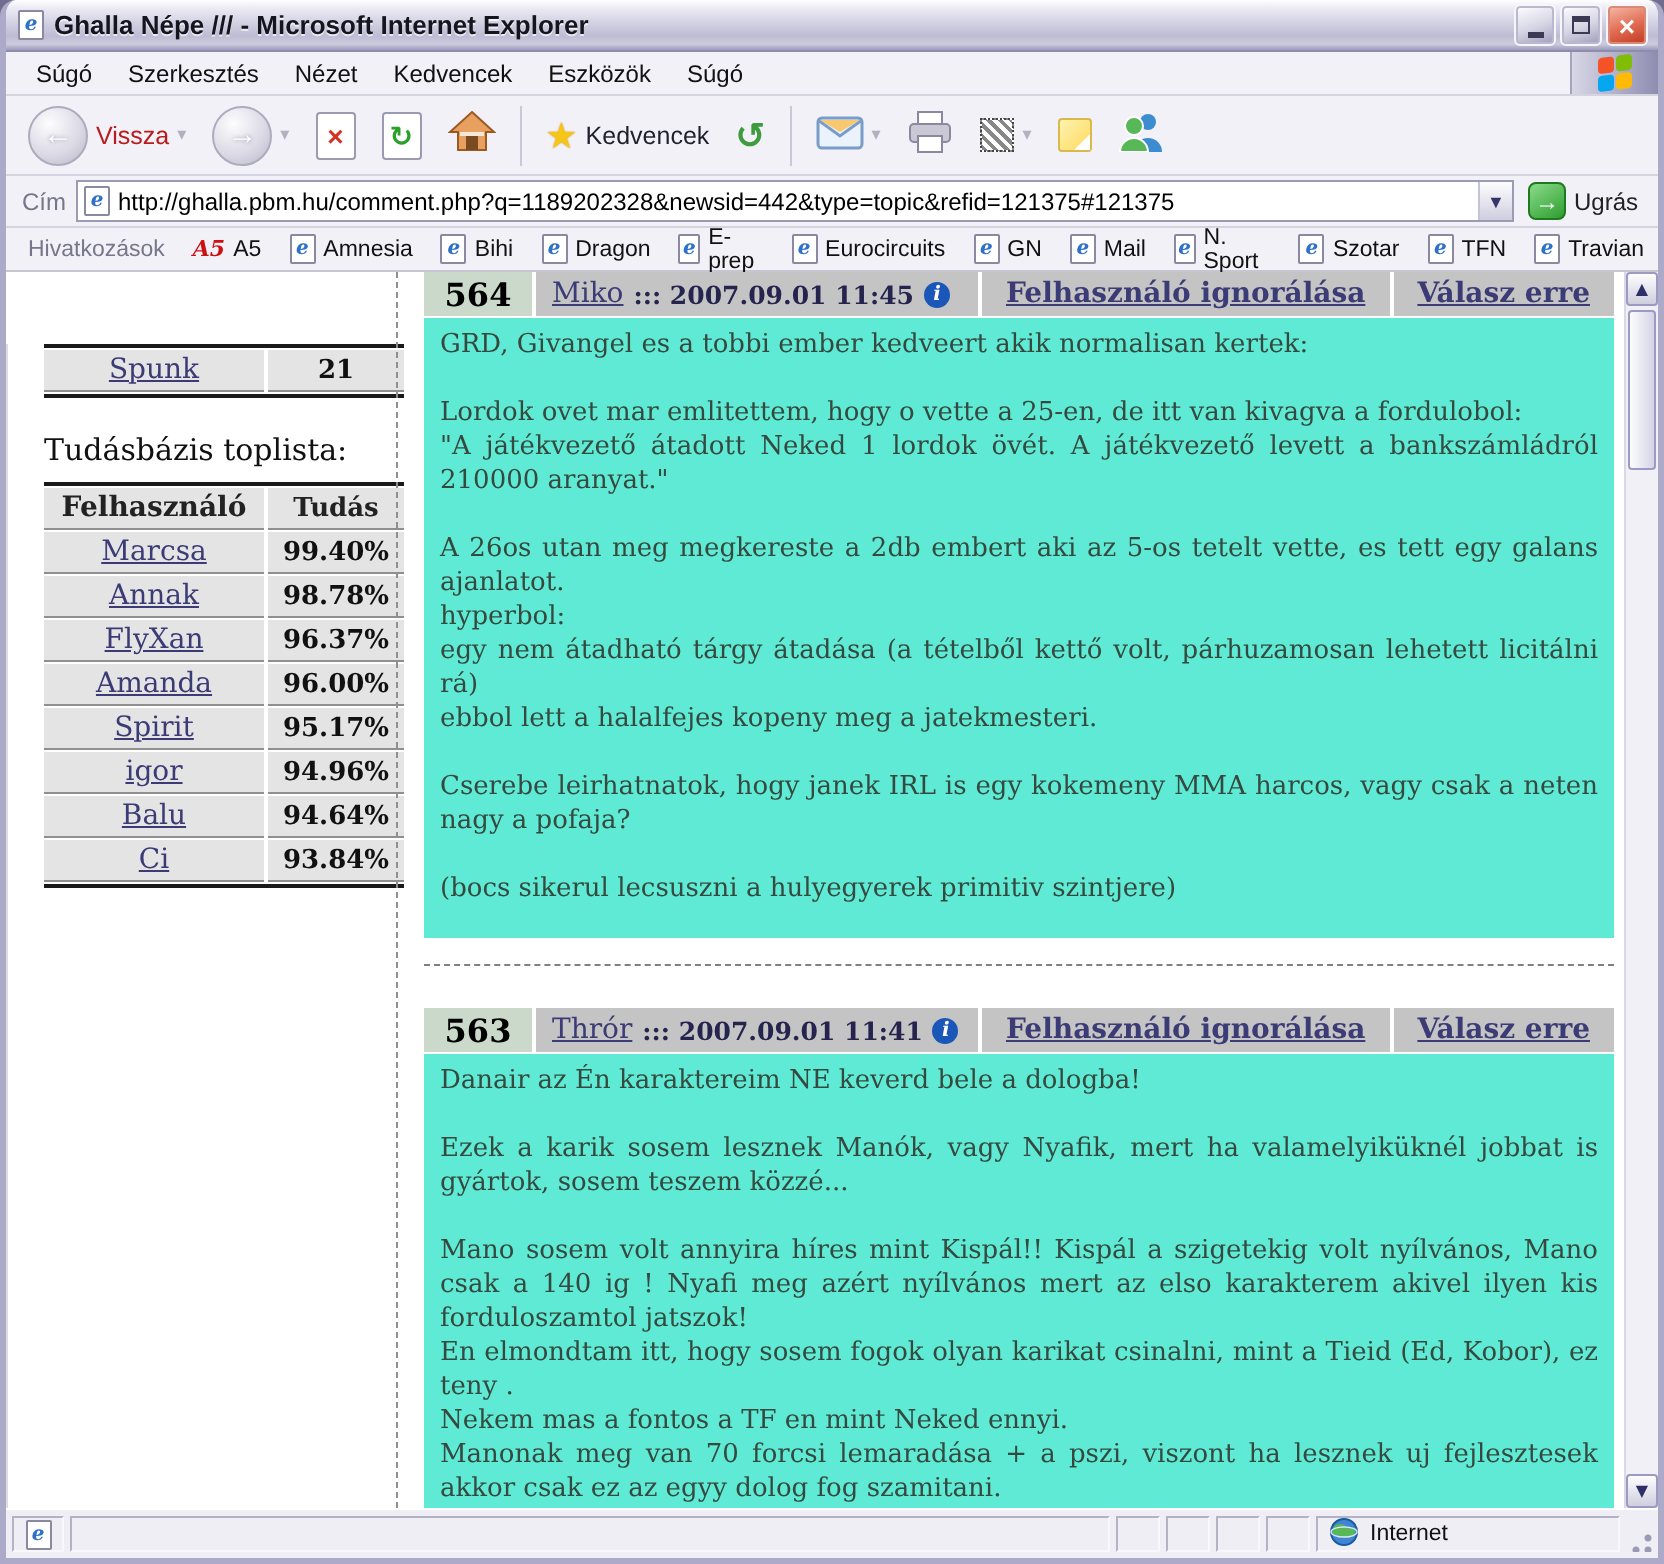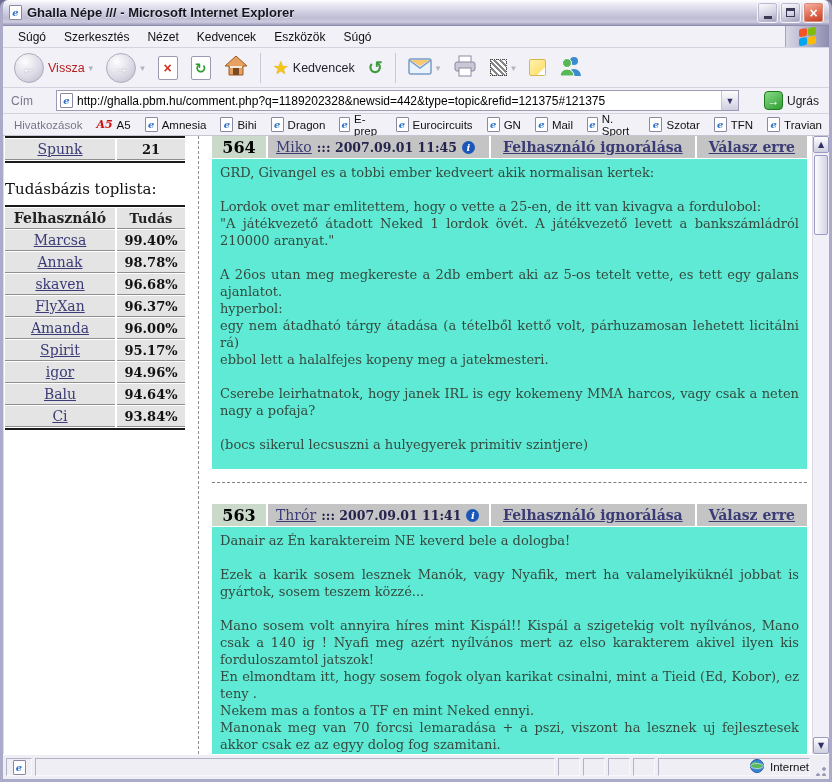--- a/index.html
+++ b/index.html
@@ -58,21 +58,21 @@
   .hist-glyph { font-size:18px; font-weight:bold; color:#3E9B3E; line-height:1; }
   .star-glyph { font-size:18px; color:#F5C518; text-shadow:0 0 1px #C98F00; line-height:1; }
   .edit-box { width:17px; height:17px; border:1px dotted #444;
     background:repeating-linear-gradient(45deg,#888 0 2px,#fff 2px 4px); }
   .note-box { width:17px; height:17px; background:linear-gradient(135deg,#FFF3B0,#FFD95E);
     border:1px solid #D8B94A; border-radius:2px; position:relative; }
   .note-box::after { content:""; position:absolute; right:0; bottom:0; border:4px solid;
     border-color:transparent #fff #fff transparent; }
 
   
-  .addressbar { height:26px; flex:0 0 26px; display:flex; align-items:center; gap:20px; padding:0 5px; }
+  .addressbar { height:26px; flex:0 0 26px; display:flex; align-items:center; gap:2px; padding:0 5px; }
   .addr-label { font-size:12px; color:#77768A; padding:0 3px; }
   .addr-field { flex:1; height:21px; background:#fff; border:1px solid #9C9BB5;
     display:flex; align-items:center; padding-left:3px; gap:4px; }
   .addr-field input { flex:1; border:none; outline:none; font-size:12px; color:#000;
     font-family:"Liberation Sans","DejaVu Sans",sans-serif; background:transparent; }
   .addr-drop { width:17px; height:19px; display:flex; align-items:center; justify-content:center;
     background:linear-gradient(180deg,#FDFDFE,#CFCEDF); border-left:1px solid #C5C4D6;
     font-size:9px; color:#35356B; }
   .go-btn { display:flex; align-items:center; gap:4px; padding:0 5px; }
   .go-icon { width:19px; height:19px; border-radius:4px; border:1px solid #1E7A1E;
@@ -86,21 +86,21 @@
   .links-label { color:#77768A; padding:0 7px; }
   .linkitem { display:flex; align-items:center; gap:4px; padding:0 7px; height:20px; color:#111; }
   .ie-page-icon { width:13px; height:15px; background:#fff; border:1px solid #8A89A0; border-radius:1px;
     display:flex; align-items:center; justify-content:center;
     font:italic bold 10px "DejaVu Serif",serif; color:#2E71C8; }
   .a5-icon { color:#CC1111; font:italic bold 11px "DejaVu Serif",serif; }
 
   
   .content { flex:1; display:flex; background:#fff; overflow:hidden;
     font-family:"DejaVu Serif","Liberation Serif",serif; }
-  .sidebar { width:190px; flex:0 0 190px; padding:0 0 0 1px; border-left:1px solid #DDD; }
+  .sidebar { width:190px; flex:0 0 190px; padding:0 0 0 18px; border-left:1px solid #DDD;margin-top:36px; }
   .vdash { width:1px; border-left:1px dashed #8F8F8F; margin:0 4px 0 5px; }
   .main { flex:1; padding:0 5px 0 9px; overflow:hidden; }
 
   
   .stable { border-top:2px solid #1A1A1A; border-bottom:2px solid #1A1A1A;
     display:flex; flex-direction:column; row-gap:1px; padding:1px 0; width:180px; }
   .srow { display:flex; column-gap:2px; }
   .scell { background:#E4E4E4; border-bottom:1px solid #8F8F8F; height:21px;
     display:flex; align-items:center; justify-content:center; font-size:14px; }
   .scell.name { width:110px; }
@@ -137,21 +137,21 @@
     background:linear-gradient(90deg,#FDFDFE,#D4D3E6); border:1px solid #9B9AC2; border-radius:2px; }
 
   
   .statusbar { height:25px; flex:0 0 25px; background:#EFEEF5; border-top:1px solid #FFF;
     display:flex; align-items:stretch; gap:3px; padding:3px 2px 3px 3px; }
   .panel { border:1px solid; border-color:#B4B3C6 #F8F8FC #F8F8FC #B4B3C6; }
   .p-doc { width:26px; display:flex; align-items:center; justify-content:center; }
   .p-main { flex:1; }
   .p-small { width:22px; }
   .p-zone { width:152px; display:flex; align-items:center; gap:6px; padding-left:6px;
-    font-size:11.5px; color:#111;justify-content:flex-end; }
+    font-size:11.5px; color:#111; }
   .grip { width:14px; border:none; background:
     radial-gradient(circle at 11px 17px,#9B9AB5 1.5px,transparent 2px),
     radial-gradient(circle at 11px 11px,#9B9AB5 1.5px,transparent 2px),
     radial-gradient(circle at 5px 17px,#9B9AB5 1.5px,transparent 2px); }
 </style>
 </head>
 <body>
 
 <div class="window">
 
@@ -351,26 +351,20 @@
           <div class="scell val">99.40%</div>
         </div>
         <div class="srow">
           <div class="scell name">
               <a href="#">Annak</a>
             </div>
           <div class="scell val">98.78%</div>
         </div>
         <div class="srow">
           <div class="scell name">
-              <a href="#">skaven</a>
-            </div>
-          <div class="scell val">96.68%</div>
-        </div>
-        <div class="srow">
-          <div class="scell name">
               <a href="#">FlyXan</a>
             </div>
           <div class="scell val">96.37%</div>
         </div>
         <div class="srow">
           <div class="scell name">
               <a href="#">Amanda</a>
             </div>
           <div class="scell val">96.00%</div>
         </div>

